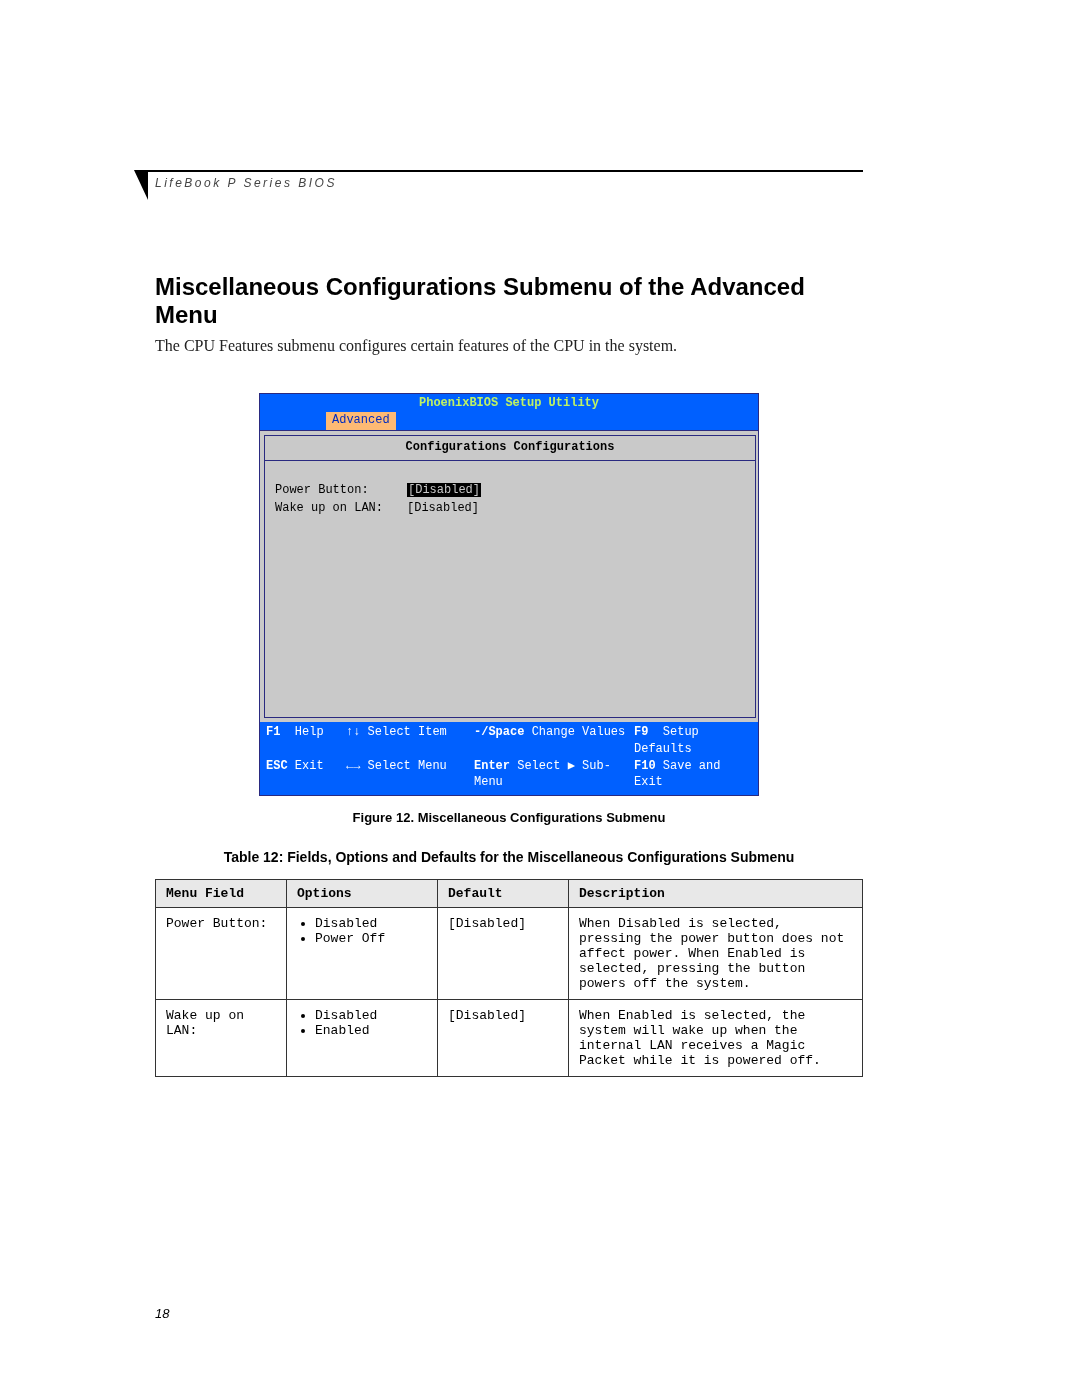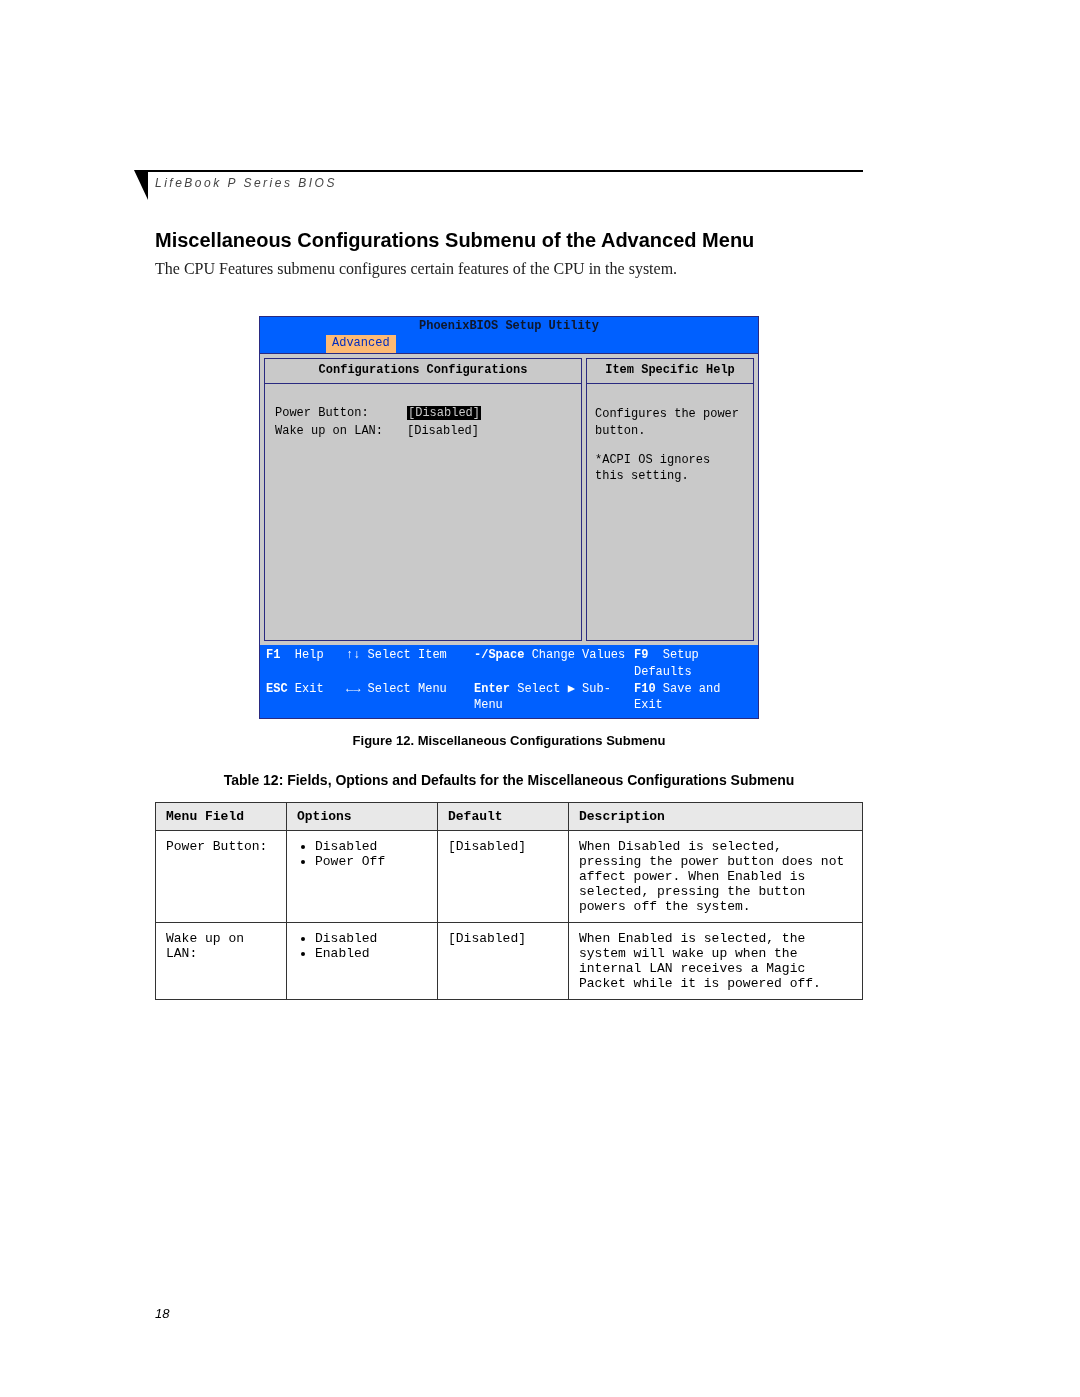--- a/index.html
+++ b/index.html
@@ -36,40 +36,40 @@
     position: absolute;
     left: 134px;
     top: 170px;
     width: 0; height: 0;
     border-top: 30px solid #000;
     border-left: 14px solid transparent;
   }
   .section-title {
     font-family: Arial, Helvetica, sans-serif;
     font-weight: bold;
-    font-size: 20px;
-    margin-top: 64px;
+    font-size: 24px;
+    margin-top: 108px;
     margin-bottom: 8px;
   }
   .body-text {
     font-size: 16px;
     color: #222;
   }
   
   .bios {
     width: 498px;
     margin: 38px auto 10px auto;
     font-family: "Courier New", monospace;
     font-size: 12px;
     color: #000;
   }
   .bios-border { border: 1px solid #2a2a80; }
   .bios-title {
     background: #0060ff;
-    color: #0f172a;
+    color: #bef264;
     text-align: center;
     font-weight: bold;
     padding: 2px 0;
   }
   .bios-tabbar {
     background: #0060ff;
     display: flex;
     height: 18px;
   }
   .bios-tab-spacer { width: 66px; }
@@ -193,28 +193,20 @@
         <div class="bios-left-title">Configurations Configurations</div>
         <div class="bios-fields">
           <div class="bios-row">
             <span class="bios-label">Power Button:</span>
             <span class="bios-val-sel">[Disabled]</span>
           </div>
           <div class="bios-row">
             <span class="bios-label">Wake up on LAN:</span>
             <span>[Disabled]</span>
           </div>
-        </div>
-      </div>
-      <div class="bios-right">
-        <div class="bios-right-title">Item Specific Help</div>
-        <div class="bios-help-text">
-          <div>Configures the power button.</div>
-          <div style="height:12px"></div>
-          <div>*ACPI OS ignores this setting.</div>
         </div>
       </div>
     </div>
     <div class="bios-footer">
       <div class="bios-footer-row">
         <span class="bf-col1"><span class="k">F1</span>&nbsp;&nbsp;<span>Help</span></span>
         <span class="bf-col2"><span class="k">↑↓</span>&nbsp;<span>Select Item</span></span>
         <span class="bf-col3"><span class="k">-/Space</span>&nbsp;<span>Change Values</span></span>
         <span class="bf-col4"><span class="k">F9</span>&nbsp;&nbsp;<span>Setup Defaults</span></span>
       </div>

